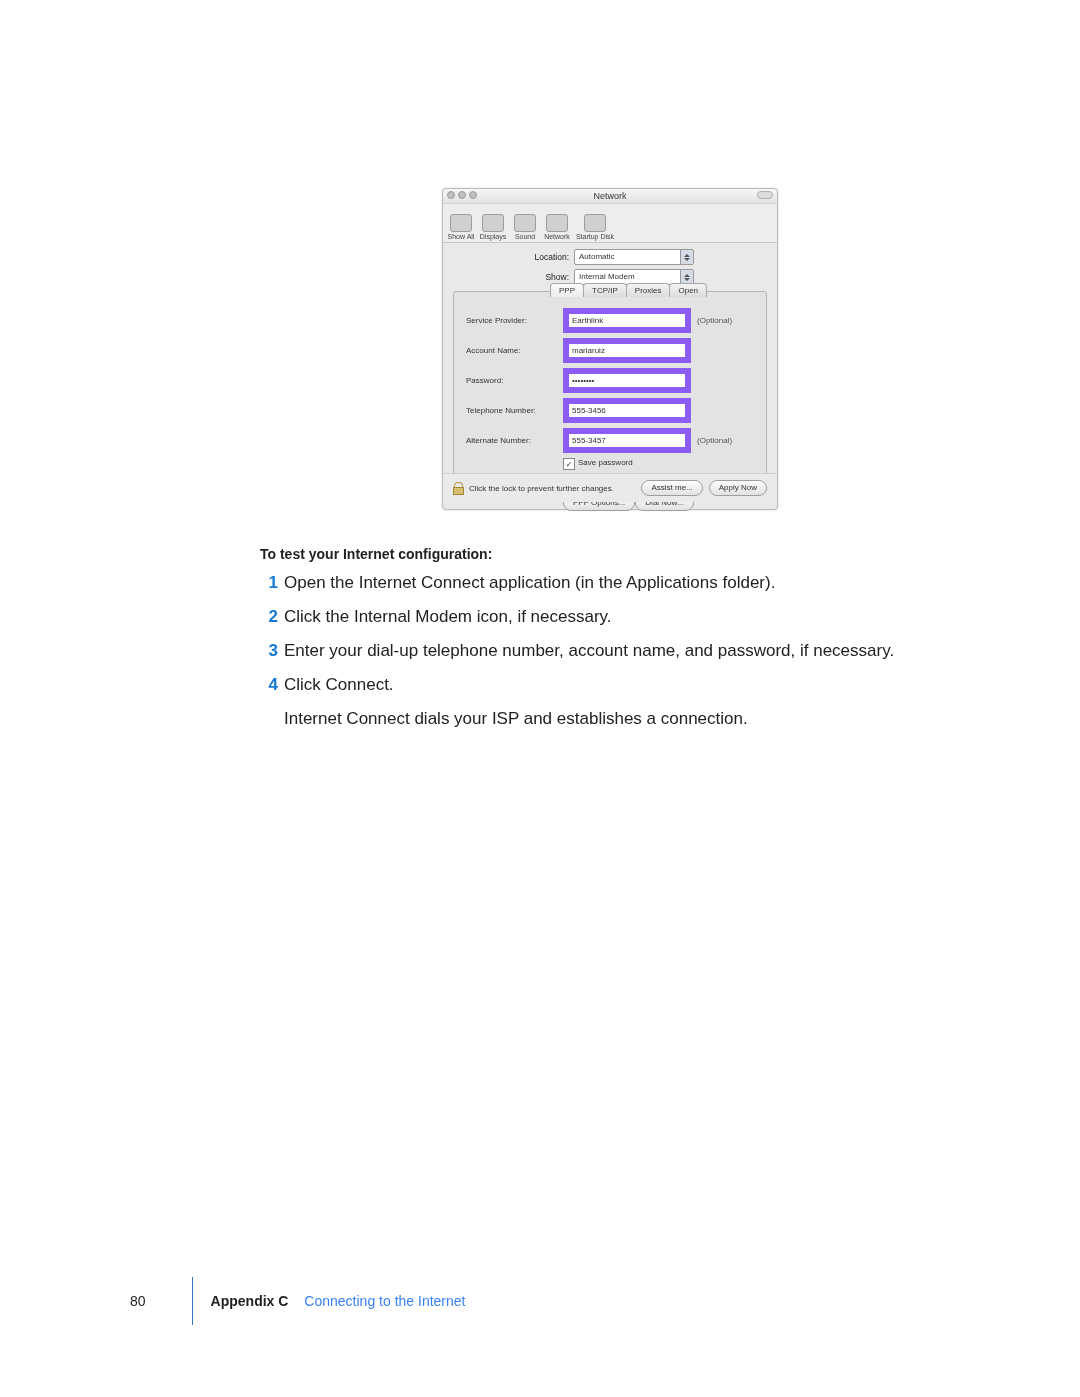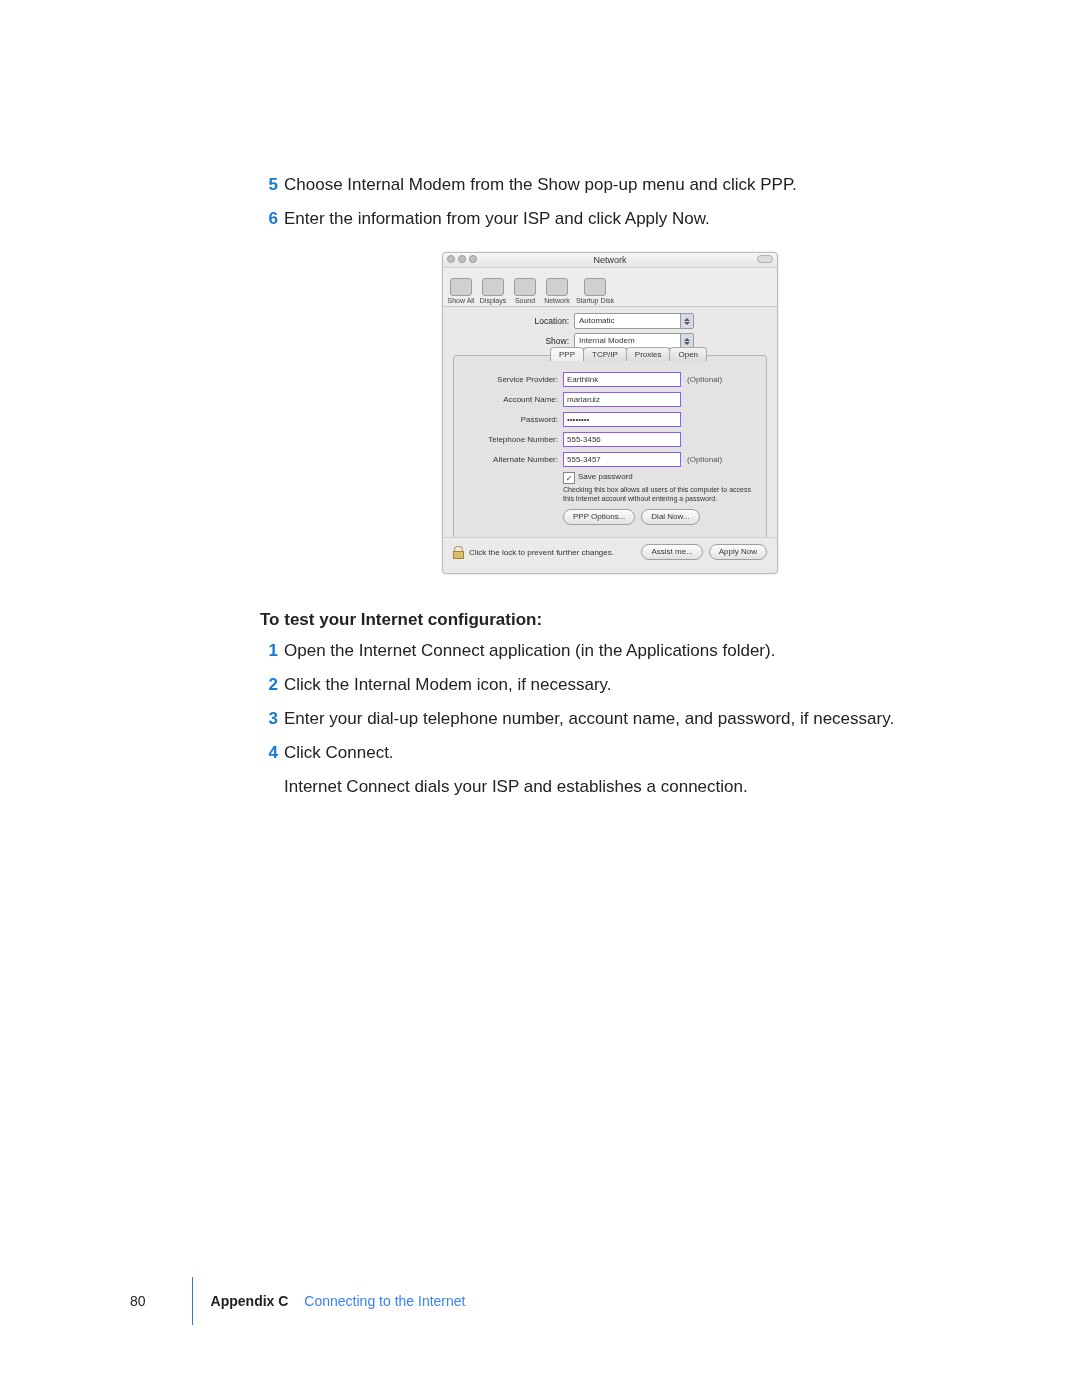--- a/index.html
+++ b/index.html
@@ -23,52 +23,48 @@
   .combo .knob{position:absolute;right:0;top:0;width:12px;height:14px;background:#d5dce6;border-left:1px solid #999;display:flex;flex-direction:column;align-items:center;justify-content:center;gap:0}
   .knob::before,.knob::after{content:"";width:0;height:0;border-left:3px solid transparent;border-right:3px solid transparent}
   .knob::before{border-bottom:3px solid #555;margin-bottom:1px}
   .knob::after{border-top:3px solid #555}
   .tabs-wrap{margin-top:6px;border:1px solid #b4b4b4;border-radius:3px;background:#e3e3e3;height:204px;position:relative}
   .tabs{position:absolute;top:-9px;left:96px;display:flex}
   .tab{background:linear-gradient(#f4f4f4,#dcdcdc);border:1px solid #a8a8a8;border-bottom:none;margin-right:-1px;padding:2px 8px;font-size:8px;border-radius:4px 4px 0 0;cursor:default}
   .tab.active{background:linear-gradient(#fbfbfb,#ececec);position:relative;z-index:2}
   .tab-content{padding:16px 12px 6px 12px}
   .frow{display:flex;align-items:center;margin-bottom:5px}
-  .frow .flbl{width:92px;text-align:right;margin-right:5px;font-size:8px}
-  .tfield{height:13px;background:#fff;border:1px solid #8b5cf6;font-size:8px;padding:0 3px;line-height:13px;width:110px}
+  .frow .flbl{width:92px;text-align:left;margin-right:5px;font-size:8px}
+  .tfield{height:13px;background:#fff;border:6px solid #8b5cf6;font-size:8px;padding:0 3px;line-height:13px;width:110px}
   .optional{font-size:8px;color:#555;margin-left:6px}
   .chk-row{margin-left:97px;margin-top:4px;font-size:8px;display:flex;align-items:flex-start}
   .chk{width:10px;height:10px;border:1px solid #888;background:#fff;margin-right:3px;display:inline-flex;align-items:center;justify-content:center;font-size:8px;color:#333}
   .chk-help{margin-left:97px;font-size:7px;color:#333;line-height:9px;margin-top:1px;width:200px}
-  .btn-row{margin-left:97px;margin-top:6px;display:flex;gap:6px}
+  .btn-row{margin-left:97px;margin-top:6px;display:flex;}
   .aqua-btn{background:linear-gradient(#fdfdfd,#e2e2e2);border:1px solid #9e9e9e;border-radius:8px;font-size:8px;padding:1px 9px;line-height:12px;cursor:default}
   .help-q{position:absolute;right:10px;bottom:6px;width:14px;height:14px;border:1px solid #9a9a9a;border-radius:50%;font-size:9px;line-height:14px;text-align:center;color:#555;background:#eee}
   .footer{position:absolute;left:0;right:0;bottom:7px;height:28px;border-top:1px solid #cfcfcf;background:#eaeaea;display:flex;align-items:center;padding:0 10px;font-size:8px;color:#333}
   .lock{width:11px;height:13px;margin-right:5px;position:relative}
   .lock::before{content:"";position:absolute;left:1px;top:0;width:7px;height:6px;border:1.5px solid #b59a4a;border-bottom:none;border-radius:4px 4px 0 0}
   .lock::after{content:"";position:absolute;left:0;top:5px;width:11px;height:8px;background:#d7be70;border:1px solid #a5872e;box-sizing:border-box}
   .footer .spacer{flex:1}
-  .heading2{font-weight:700;font-size:17px;margin:16px 0 6px 0}
+  .heading2{font-weight:700;font-size:14px;margin:16px 0 6px 0}
   .body-text{font-size:17px;line-height:30px;margin:0 0 2px 0}
   .page-footer{position:absolute;left:182px;bottom:72px;font-size:14px;display:flex;align-items:center}
   .page-footer .divider{border-left:1px solid #3a78c9;height:48px;margin-right:18px}
   .page-footer .pnum{font-weight:400;margin-right:46px;margin-left:-52px}
   .page-footer .appx{font-weight:700}
   .page-footer .appx-title{color:#3b82f6;margin-left:16px}
 </style>
 </head>
 <body>
 
 <div class="page">
   <div class="content">
 
-    <ol class="steps">
-      <li><span class="num">5</span><span>Choose Internal Modem from the Show pop-up menu and click PPP.</span></li>
-      <li><span class="num">6</span><span>Enter the information from your ISP and click Apply Now.</span></li>
-    </ol>
 
     <div class="figure">
       <div class="titlebar">
         <div class="traffic">
             <span></span>
             <span></span>
             <span></span>
           </div>
         <span>Network</span>
         <div class="hide-btn"></div>

